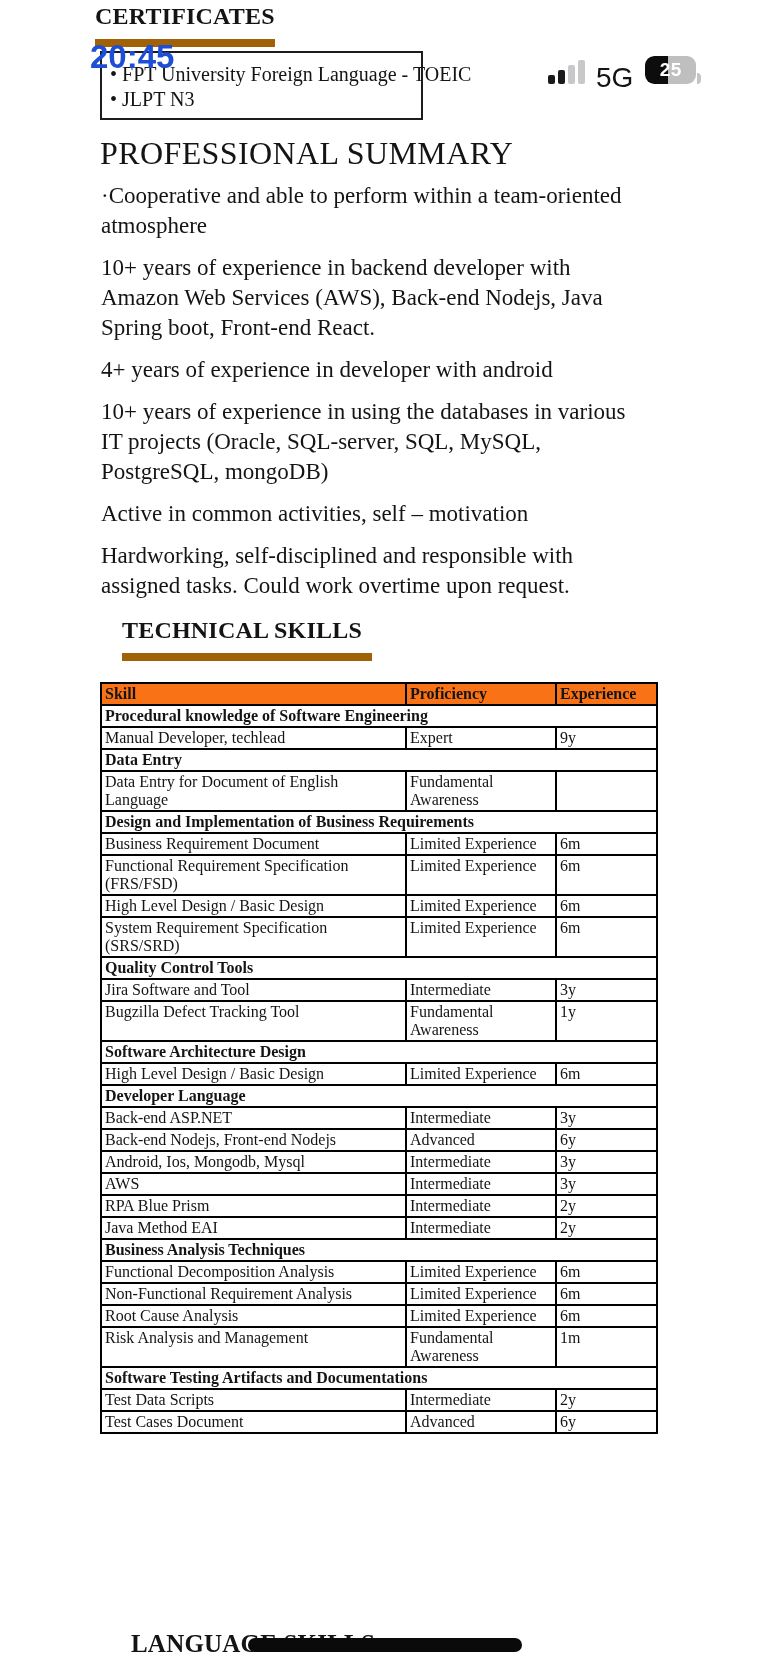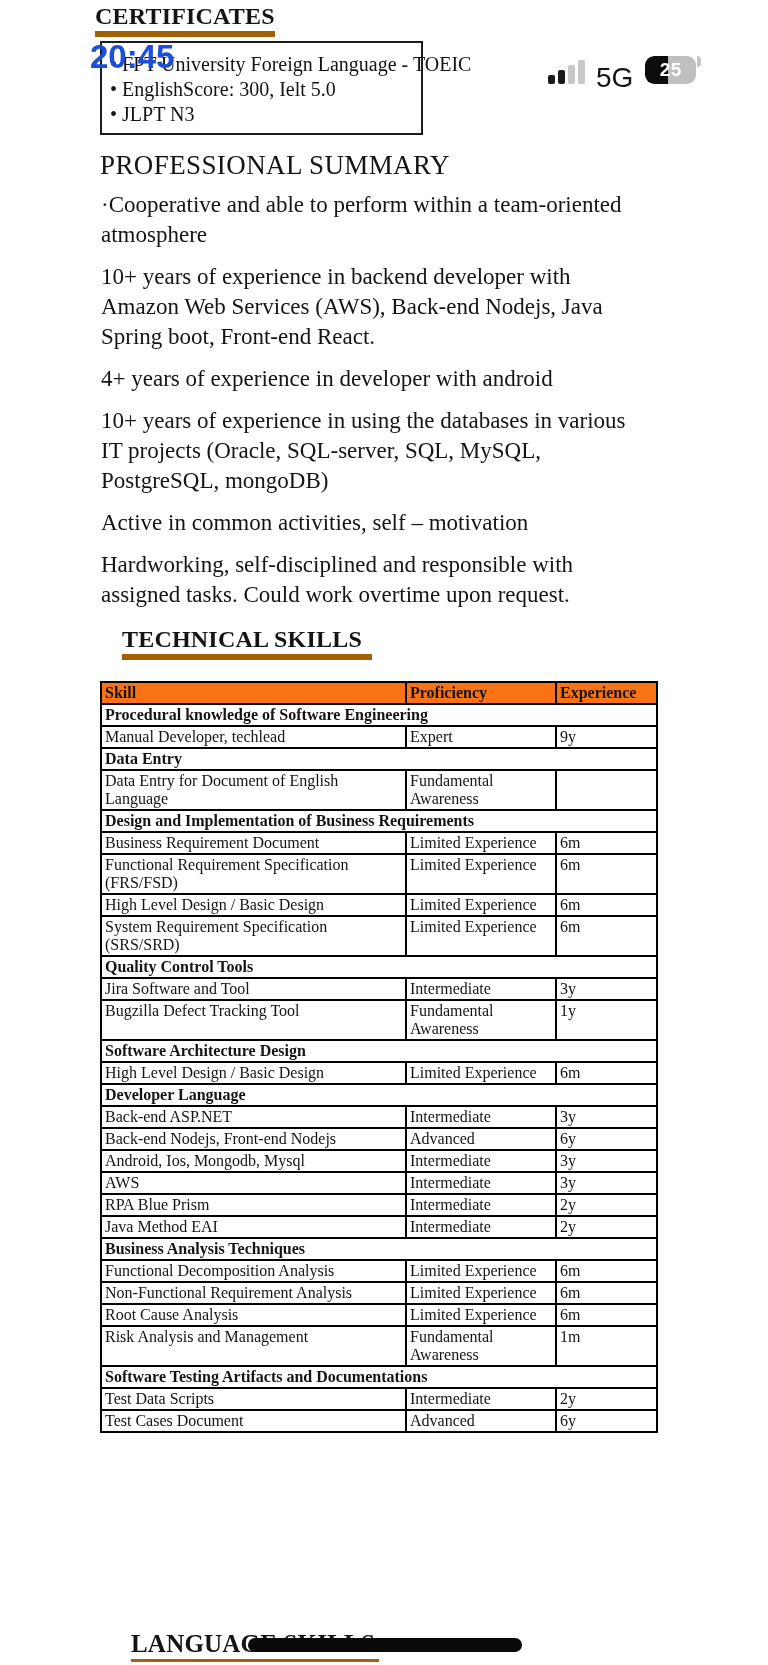--- a/index.html
+++ b/index.html
@@ -13,34 +13,34 @@
     color:#141414;
   }
 
   
   .doc { position:absolute; inset:0; }
 
   .cert-heading {
     margin:3px 0 0 95px;
     font-size:24px; font-weight:bold; letter-spacing:0.2px;
   }
-  .underline { display:inline-block; border-bottom:6px solid #a16207; padding-bottom:1px; }
+  .underline { display:inline-block; border-bottom:8px solid #a16207; padding-bottom:9px; }
 
   .cert-box {
     margin:4px 0 0 100px;
     width:323px;
     border:2px solid #1c1c1c;
     padding:9px 6px 6px 8px;
     font-size:20px; line-height:25px;
   }
   .cert-item { white-space:nowrap; }
 
   .prof-heading {
     margin:15px 0 0 100px;
-    font-size:27px; font-weight:400; letter-spacing:0.4px;
+    font-size:32px; font-weight:400; letter-spacing:0.4px;
   }
 
   .paras { margin-left:101px; width:660px; }
   .para {
     margin:12px 0 0 0;
     font-size:23px; line-height:30px;
     white-space:pre-line;
   }
   .para:first-child { margin-top:9px; }
 
@@ -89,21 +89,21 @@
   .signal .bar { width:7px; border-radius:2px; }
   .bar1 { height:9px;  background:#1a1a1a; }
   .bar2 { height:14px; background:#1a1a1a; }
   .bar3 { height:19px; background:#c8c8ca; }
   .bar4 { height:24px; background:#c8c8ca; }
   .network {
     margin-left:11px;
     font-family:"Liberation Sans","DejaVu Sans",sans-serif;
     font-size:28px; font-weight:500; color:#141414; line-height:28px;margin-top:16px;
   }
-  .battery { display:flex; align-items:flex-start; margin-left:12px; }
+  .battery { display:flex; align-items:flex-end; margin-left:12px; }
   .battery-body {
     position:relative; width:51px; height:28px;
     background:#bfbfbf; border-radius:9px; overflow:hidden;
   }
   .battery-fill {
     position:absolute; left:0; top:0; bottom:0; width:23px;
     background:#0d0d0d; border-radius:9px 0 0 9px;
   }
   .battery-label {
     position:absolute; inset:0;
@@ -127,21 +127,20 @@
 <body>
 
 <div class="doc">
 
   <div class="cert-heading">
     <span class="underline">CERTIFICATES</span>
   </div>
 
   <div class="cert-box">
       <div class="cert-item">• FPT University Foreign Language - TOEIC</div>
-      <div class="cert-item">• EnglishScore: 300, Ielt 5.0</div>
       <div class="cert-item">• JLPT N3</div>
     </div>
 
   <div class="prof-heading">PROFESSIONAL SUMMARY</div>
 
   <div class="paras">
       <p class="para">·Cooperative and able to perform within a team-oriented
 atmosphere</p>
       <p class="para">10+ years of experience in backend developer with
 Amazon Web Services (AWS), Back-end Nodejs, Java

